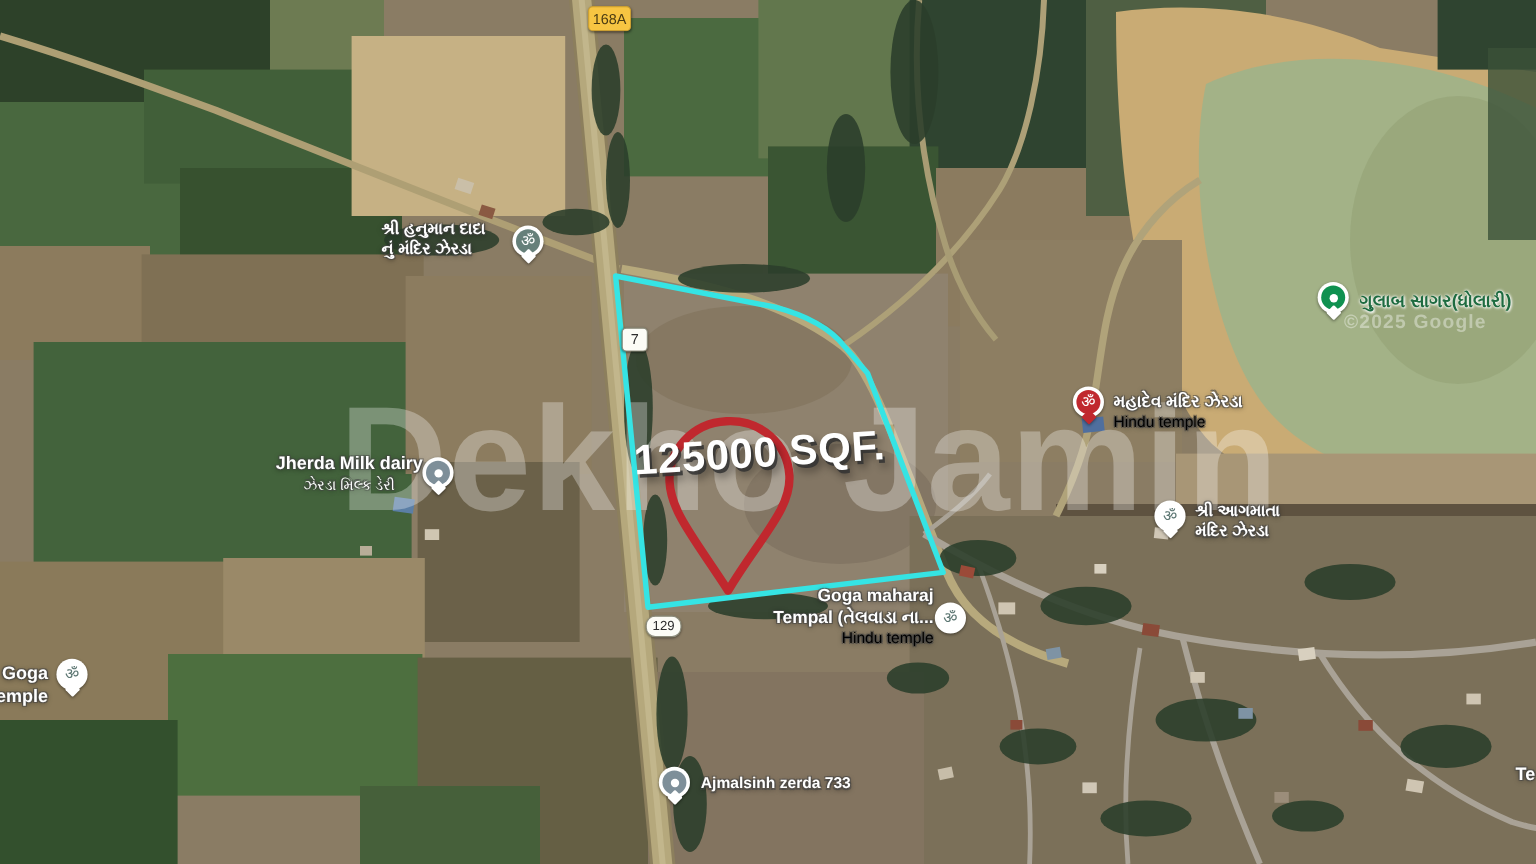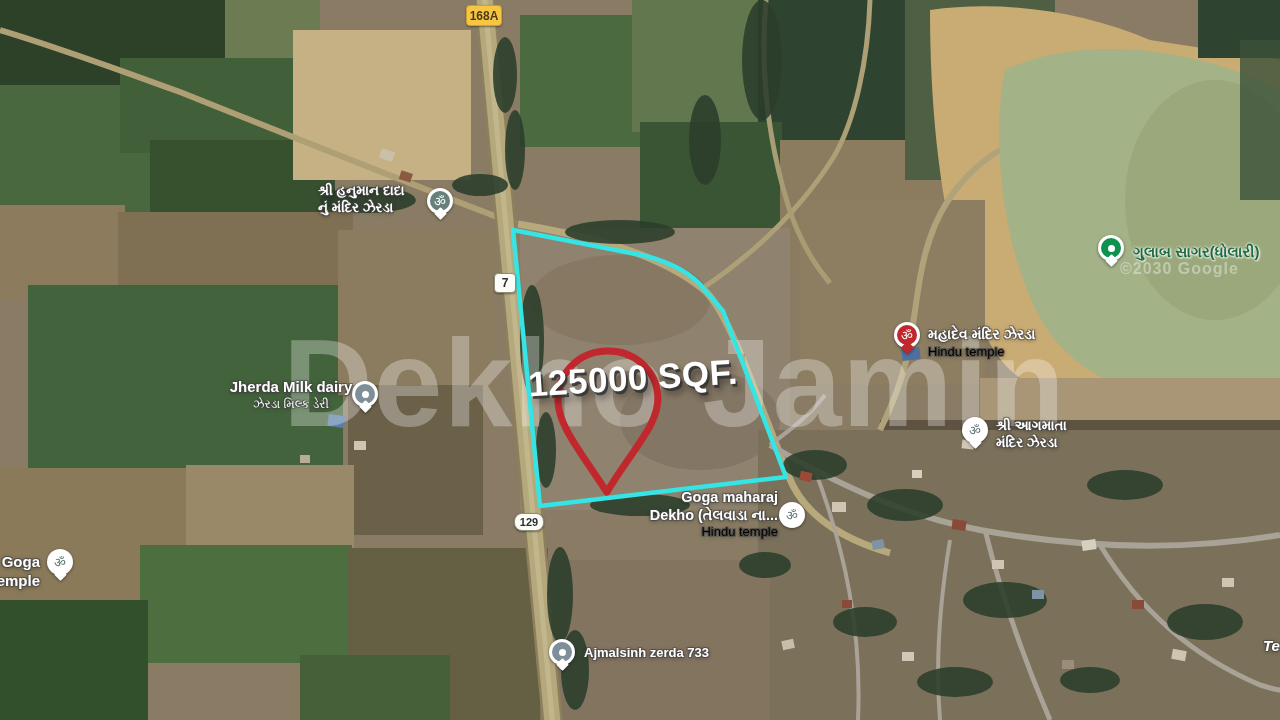--- a/index.html
+++ b/index.html
@@ -63,21 +63,21 @@
   .core.teal{background:#66807a;}
   .core.gray-poi{background:#7e8f99;}
   .core.red{background:var(--pin-red,#b3282d);}
   .tail.red{background:var(--pin-red,#b3282d);}
   .core.white{background:#fff;}
   .core.white .om{color:#5c7672;}
   .core.green{background:var(--gulab-green,#0f9150);}
 
   
   .roadsign{position:absolute;z-index:7;display:flex;align-items:center;justify-content:center;
-            font-weight:700;box-shadow:0 1px 2px rgba(0,0,0,.4);}
+            font-weight:400;box-shadow:0 1px 2px rgba(0,0,0,.4);margin-left:24px;}
   .sign-yellow{background:var(--sign-yellow,#f7c542);color:#4a3b12;border-radius:4px;
                width:34px;height:19px;font-size:12px;border:1px solid rgba(120,90,20,.35);}
   .sign-white{background:#fcfcf6;color:#2e2e2e;border:1.5px solid #8d8d7c;}
   .sign-7{width:20px;height:18px;border-radius:4px;font-size:12px;}
   .sign-129{width:28px;height:16px;border-radius:8px;font-size:11px;}
 </style>
 </head>
 <body>
 
 <div class="map">
@@ -190,21 +190,21 @@
       <rect x="1062" y="660" width="12" height="9" fill="#9b8d7a"></rect>
       <rect x="902" y="652" width="12" height="9" fill="#d0c7b6"></rect>
       <rect x="842" y="600" width="10" height="8" fill="#8a4a38"></rect>
       <rect x="782" y="640" width="12" height="9" fill="#c7bda9" transform="rotate(-12 788 644)"></rect>
       <rect x="1222" y="578" width="12" height="9" fill="#cfc5b2"></rect>
       <rect x="962" y="440" width="12" height="9" fill="#d0c7b6" transform="rotate(6 968 444)"></rect>
     </g>
   </svg>
 
   <div class="watermark">Dekho Jamin</div>
-  <div class="google-credit">©2030 Google</div>
+  <div class="google-credit">©2025 Google</div>
 
   <svg id="overlay" width="1280" height="720" viewBox="0 0 1280 720">
     <path id="parcelPath" d="M513,230 L646,256 C676,264 693,275 704,289 L723,311 L786,477 L540,506 Z"></path>
     <path id="redPinPath" transform="rotate(-3 608 420)" d="M609,351 C580,351 559,373 559,399 C559,424 577,447 603,492 C632,449 659,427 659,399 C659,373 638,351 609,351 Z"></path>
   </svg>
 
   <div class="area-label">125000 SQF.</div>
 
   <div class="roadsign sign-yellow" style="left:466px;top:5px;">168A</div>
   <div class="roadsign sign-white sign-7" style="left:494px;top:273px;">7</div>
@@ -299,26 +299,26 @@
 
   <div class="green-label" style="left:1133px;top:243px;">ગુલાબ સાગર(ધોલારી)</div>
 
   <div class="maplabel" style="left:996px;top:418px;font-size:13.5px;">
     <div>શ્રી આગમાતા</div>
     <div>મંદિર ઝેરડા</div>
   </div>
 
   <div class="maplabel" style="left:628px;top:488px;width:150px;text-align:right;font-size:14.5px;">
     <div>Goga maharaj</div>
-    <div>Dekho (તેલવાડા ના...</div>
+    <div>Tempal (તેલવાડા ના...</div>
     <div class="sub">Hindu temple</div>
   </div>
 
   <div class="maplabel" style="left:-24px;top:553px;width:64px;text-align:right;font-size:15px;">
     <div>Goga</div>
     <div>temple</div>
   </div>
 
   <div class="maplabel" style="left:584px;top:645px;font-size:13px;">Ajmalsinh zerda 733</div>
 
-  <div class="maplabel" style="left:1263px;top:637px;font-size:15px;font-style:italic;">Te</div>
+  <div class="maplabel" style="left:1263px;top:637px;font-size:15px;">Te</div>
 
 </div>
 
 </body></html>

